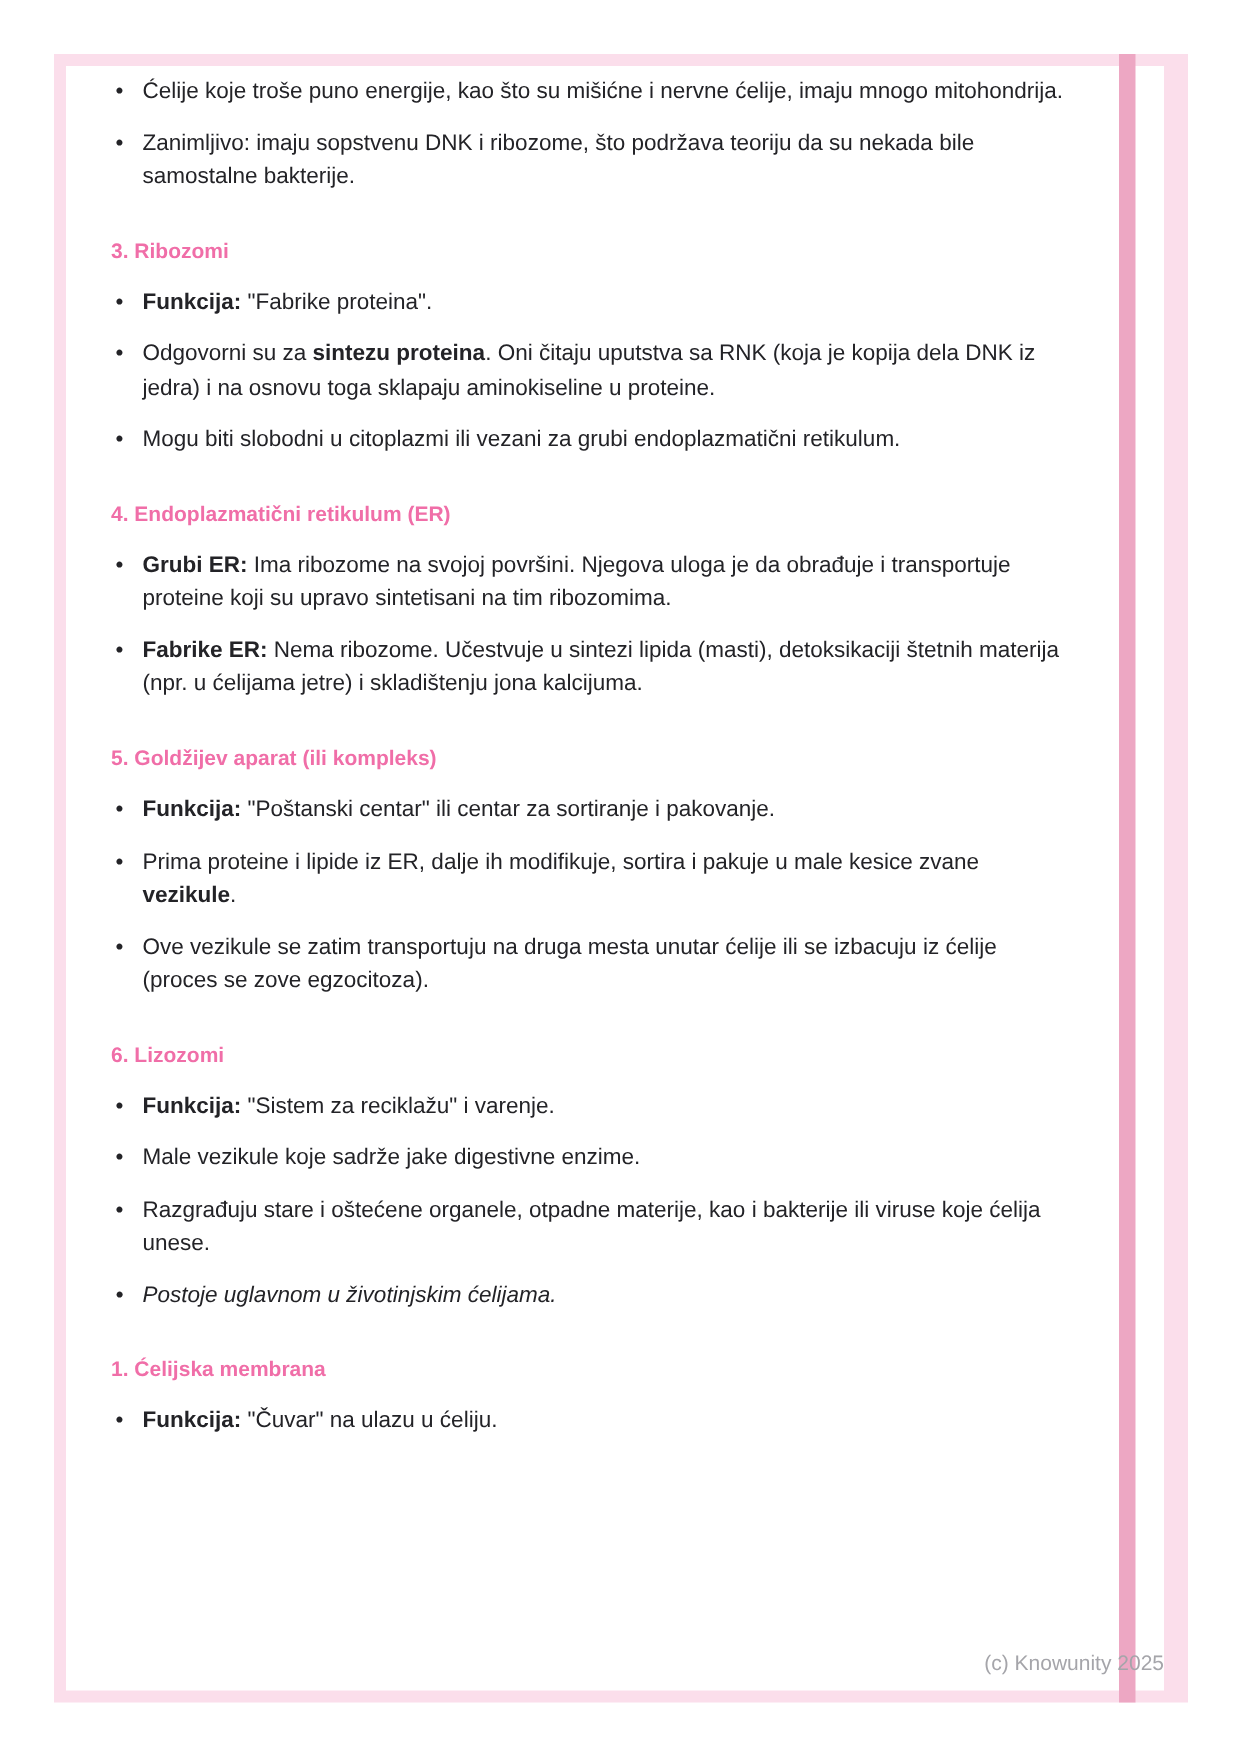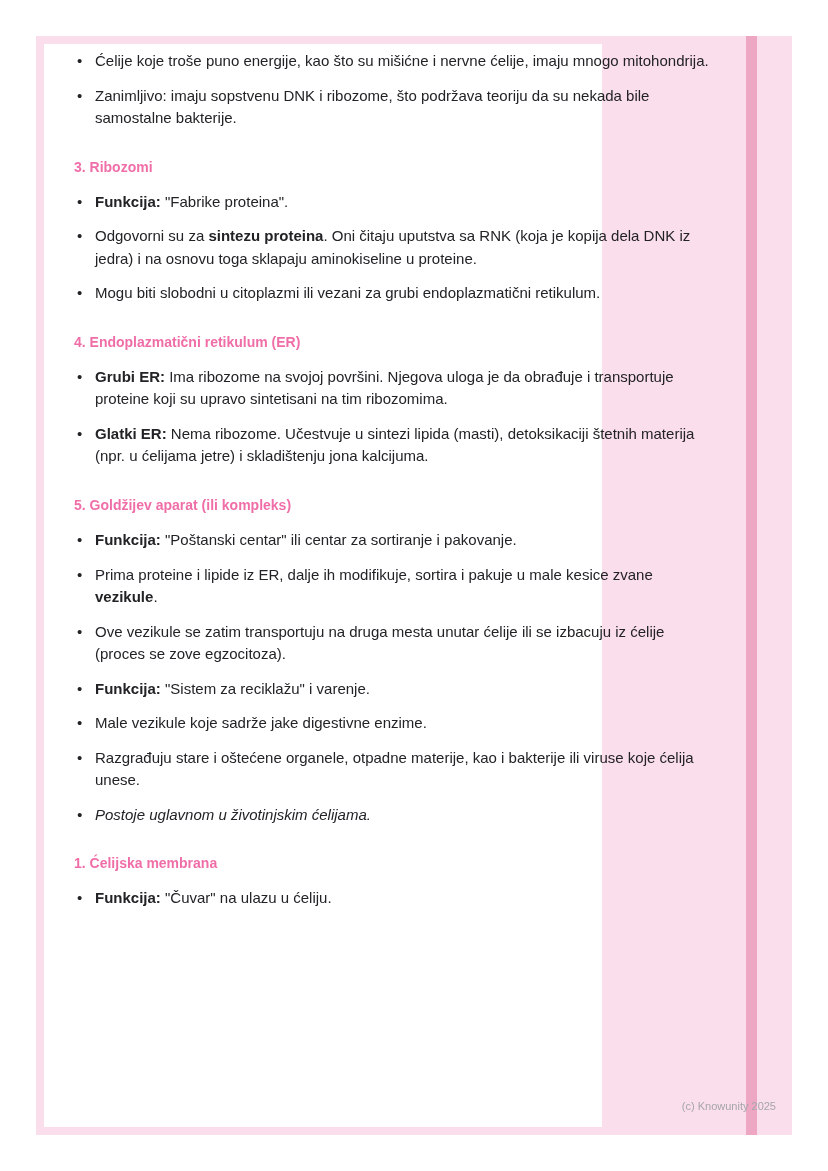--- a/index.html
+++ b/index.html
@@ -21,21 +21,21 @@
   }
   .sheet{
     position:absolute;
     left:36px;top:36px;
     width:756px;height:1099px;
     background:var(--frame-pink);
   }
   .inner{
     position:absolute;
     left:8px;top:8px;bottom:8px;
-    width:558px;
+    width:732px;
     background:#ffffff;
   }
   .stripe{
     position:absolute;
     left:710px;top:0;
     width:11px;height:100%;
     background:var(--stripe-pink);
   }
   .content{
     position:absolute;
@@ -65,21 +65,21 @@
     position:absolute;
     left:3px;top:0;
     color:var(--text-color);
   }
   .b{font-weight:700;text-align:center;}
   .i,.italic{font-style:italic;}
   .footer{
     position:absolute;
     top:1100px;
     right:52px;
-    font-size:11px;
+    font-size:14px;
     color:var(--footer-gray);
     z-index:3;
   }
 </style>
 </head>
 <body>
 
 <div class="sheet">
   <div class="inner">
     <div class="content" id="content">
@@ -89,28 +89,29 @@
         </ul>
         <h2 class="section-heading">3. Ribozomi</h2>
         <ul class="bullet-list">
           <li class="list-item"><span class="b ">Funkcija:</span><span class=""> "Fabrike proteina".</span></li>
           <li class="list-item"><span class="">Odgovorni su za </span><span class="b ">sintezu proteina</span><span class="">. Oni čitaju uputstva sa RNK (koja je kopija dela DNK iz jedra) i na osnovu toga sklapaju aminokiseline u proteine.</span></li>
           <li class="list-item"><span class="">Mogu biti slobodni u citoplazmi ili vezani za grubi endoplazmatični retikulum.</span></li>
         </ul>
         <h2 class="section-heading">4. Endoplazmatični retikulum (ER)</h2>
         <ul class="bullet-list">
           <li class="list-item"><span class="b ">Grubi ER:</span><span class=""> Ima ribozome na svojoj površini. Njegova uloga je da obrađuje i transportuje proteine koji su upravo sintetisani na tim ribozomima.</span></li>
-          <li class="list-item"><span class="b ">Glatki ER:</span><span class=""> Nema ribozome. Učestvuje u sintezi lipida (masti), detoksikaciji štetnih materija (npr. u ćelijama jetre) i skladištenju jona kalcijuma.</span></li>
+          <li class="list-item"><span class="b ">Fabrike ER:</span><span class=""> Nema ribozome. Učestvuje u sintezi lipida (masti), detoksikaciji štetnih materija (npr. u ćelijama jetre) i skladištenju jona kalcijuma.</span></li>
         </ul>
         <h2 class="section-heading">5. Goldžijev aparat (ili kompleks)</h2>
         <ul class="bullet-list">
           <li class="list-item"><span class="b ">Funkcija:</span><span class=""> "Poštanski centar" ili centar za sortiranje i pakovanje.</span></li>
           <li class="list-item"><span class="">Prima proteine i lipide iz ER, dalje ih modifikuje, sortira i pakuje u male kesice zvane </span><span class="b ">vezikule</span><span class="">.</span></li>
           <li class="list-item"><span class="">Ove vezikule se zatim transportuju na druga mesta unutar ćelije ili se izbacuju iz ćelije (proces se zove egzocitoza).</span></li>
         </ul>
+        <h2 class="section-heading">6. Lizozomi</h2>
         <ul class="bullet-list">
           <li class="list-item"><span class="b ">Funkcija:</span><span class=""> "Sistem za reciklažu" i varenje.</span></li>
           <li class="list-item"><span class="">Male vezikule koje sadrže jake digestivne enzime.</span></li>
           <li class="list-item"><span class="">Razgrađuju stare i oštećene organele, otpadne materije, kao i bakterije ili viruse koje ćelija unese.</span></li>
           <li class="list-item italic"><span class="">Postoje uglavnom u životinjskim ćelijama.</span></li>
         </ul>
         <h2 class="section-heading">1. Ćelijska membrana</h2>
         <ul class="bullet-list">
           <li class="list-item"><span class="b ">Funkcija:</span><span class=""> "Čuvar" na ulazu u ćeliju.</span></li>
         </ul>

